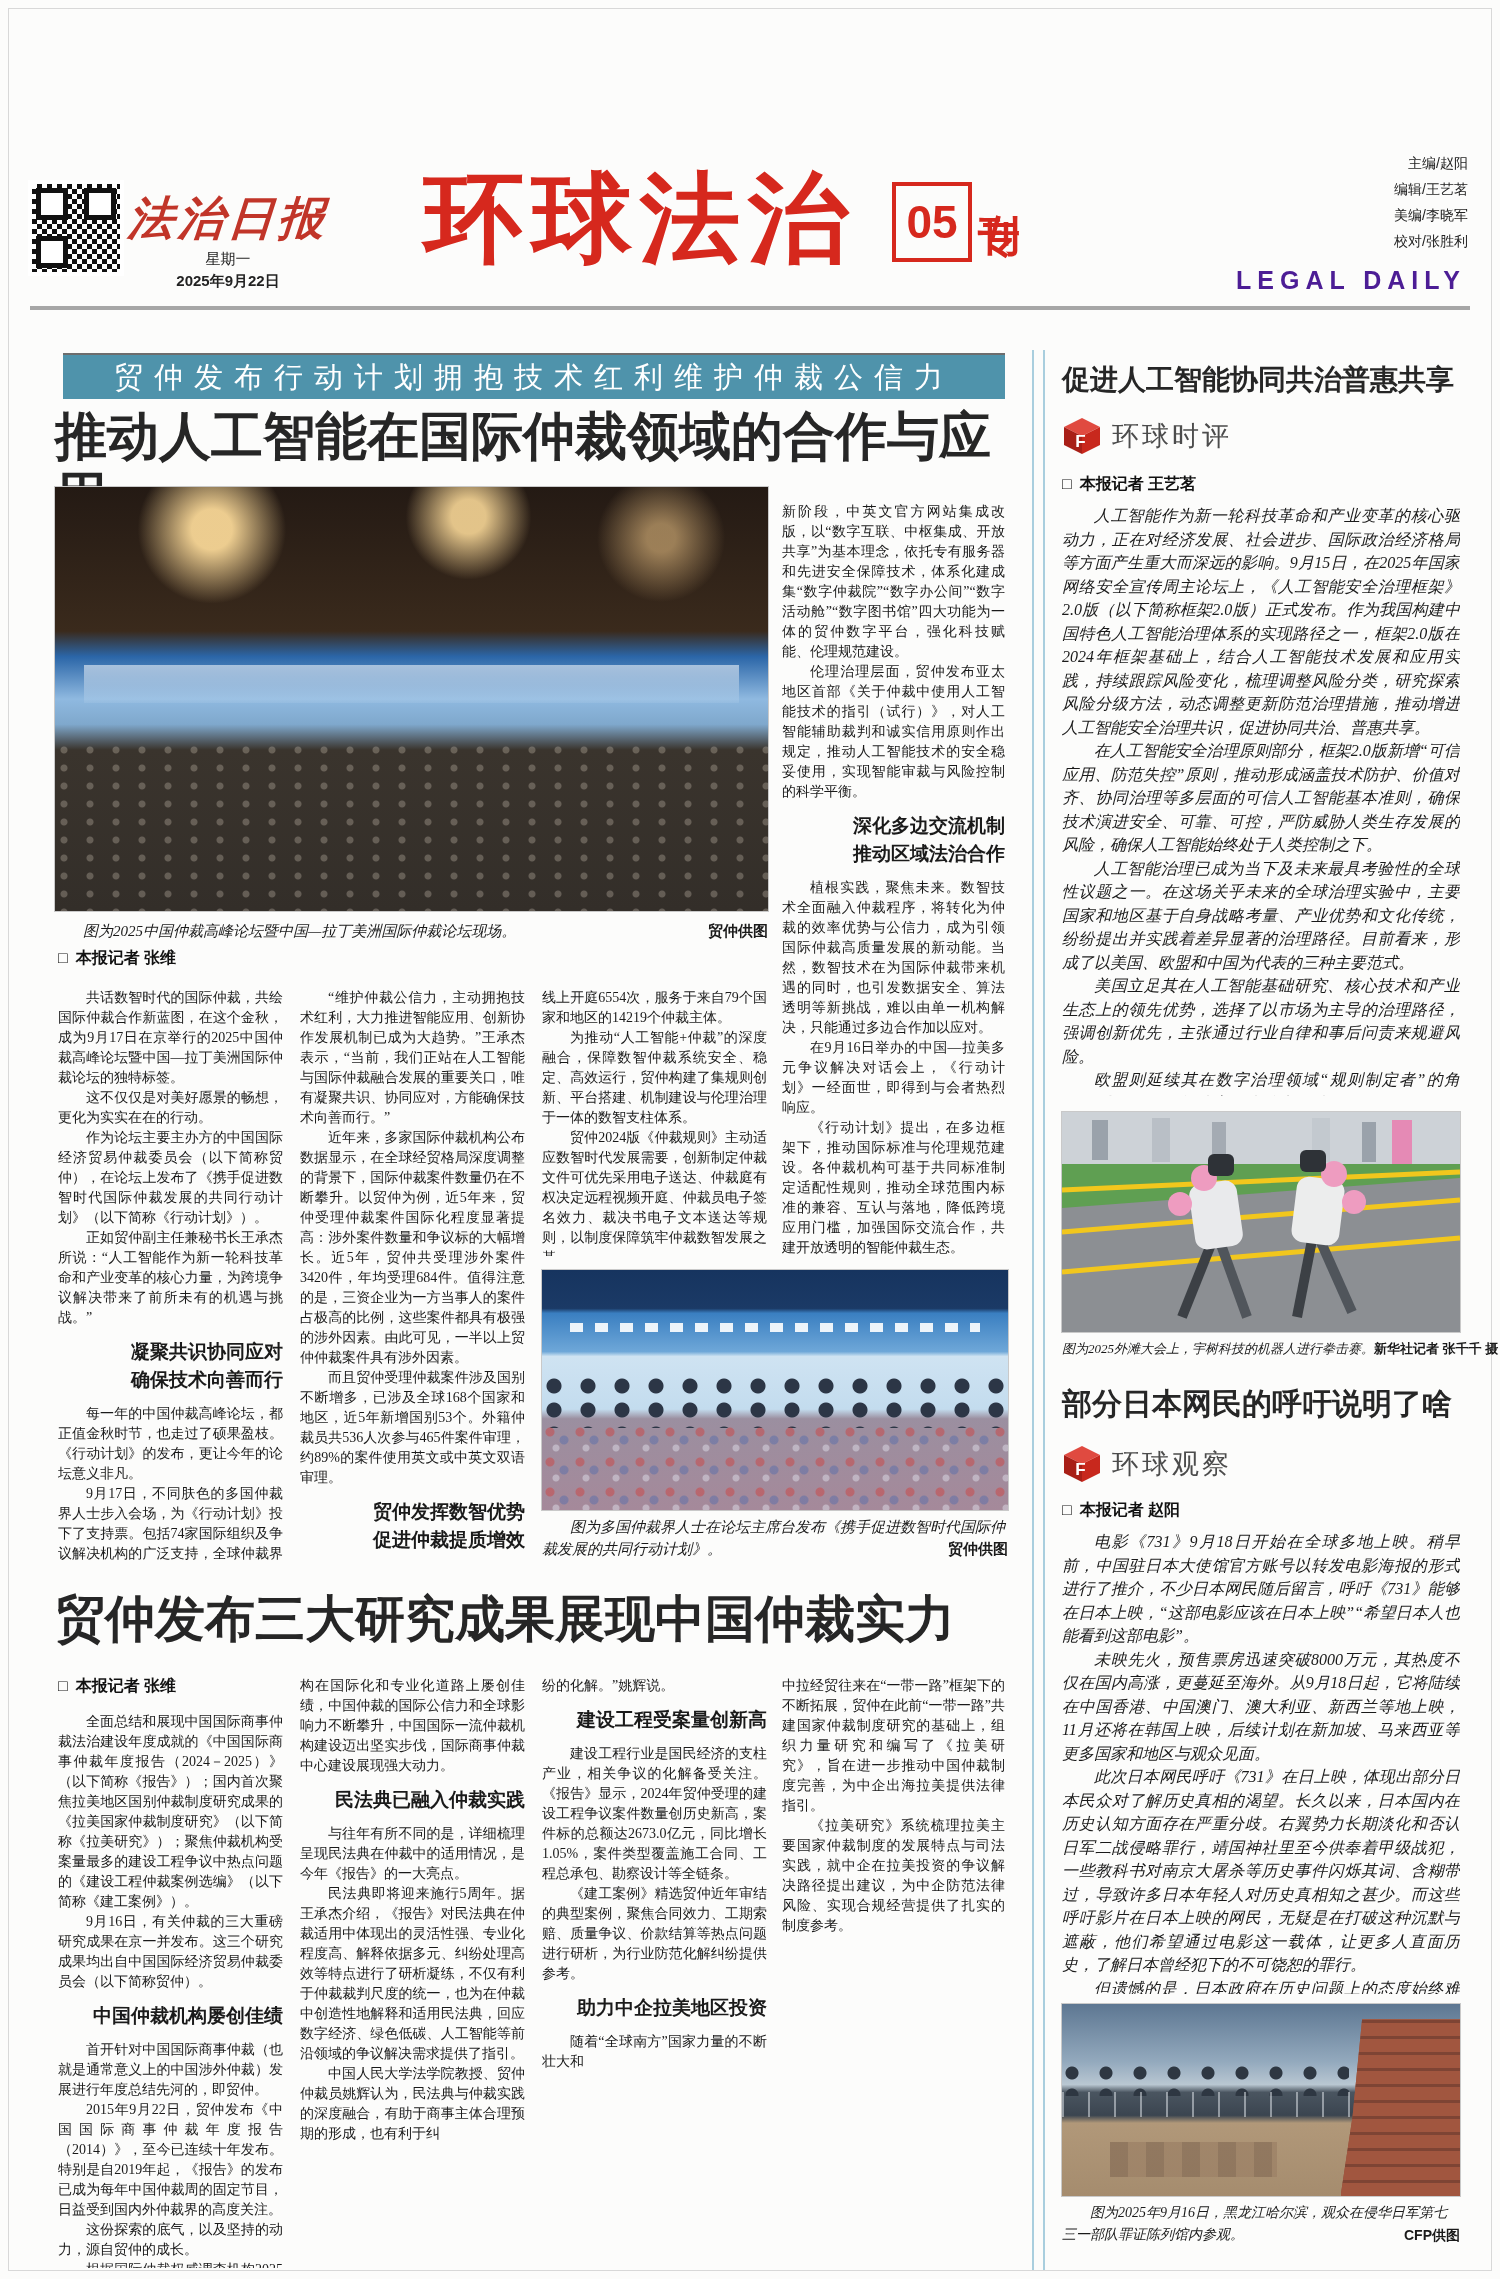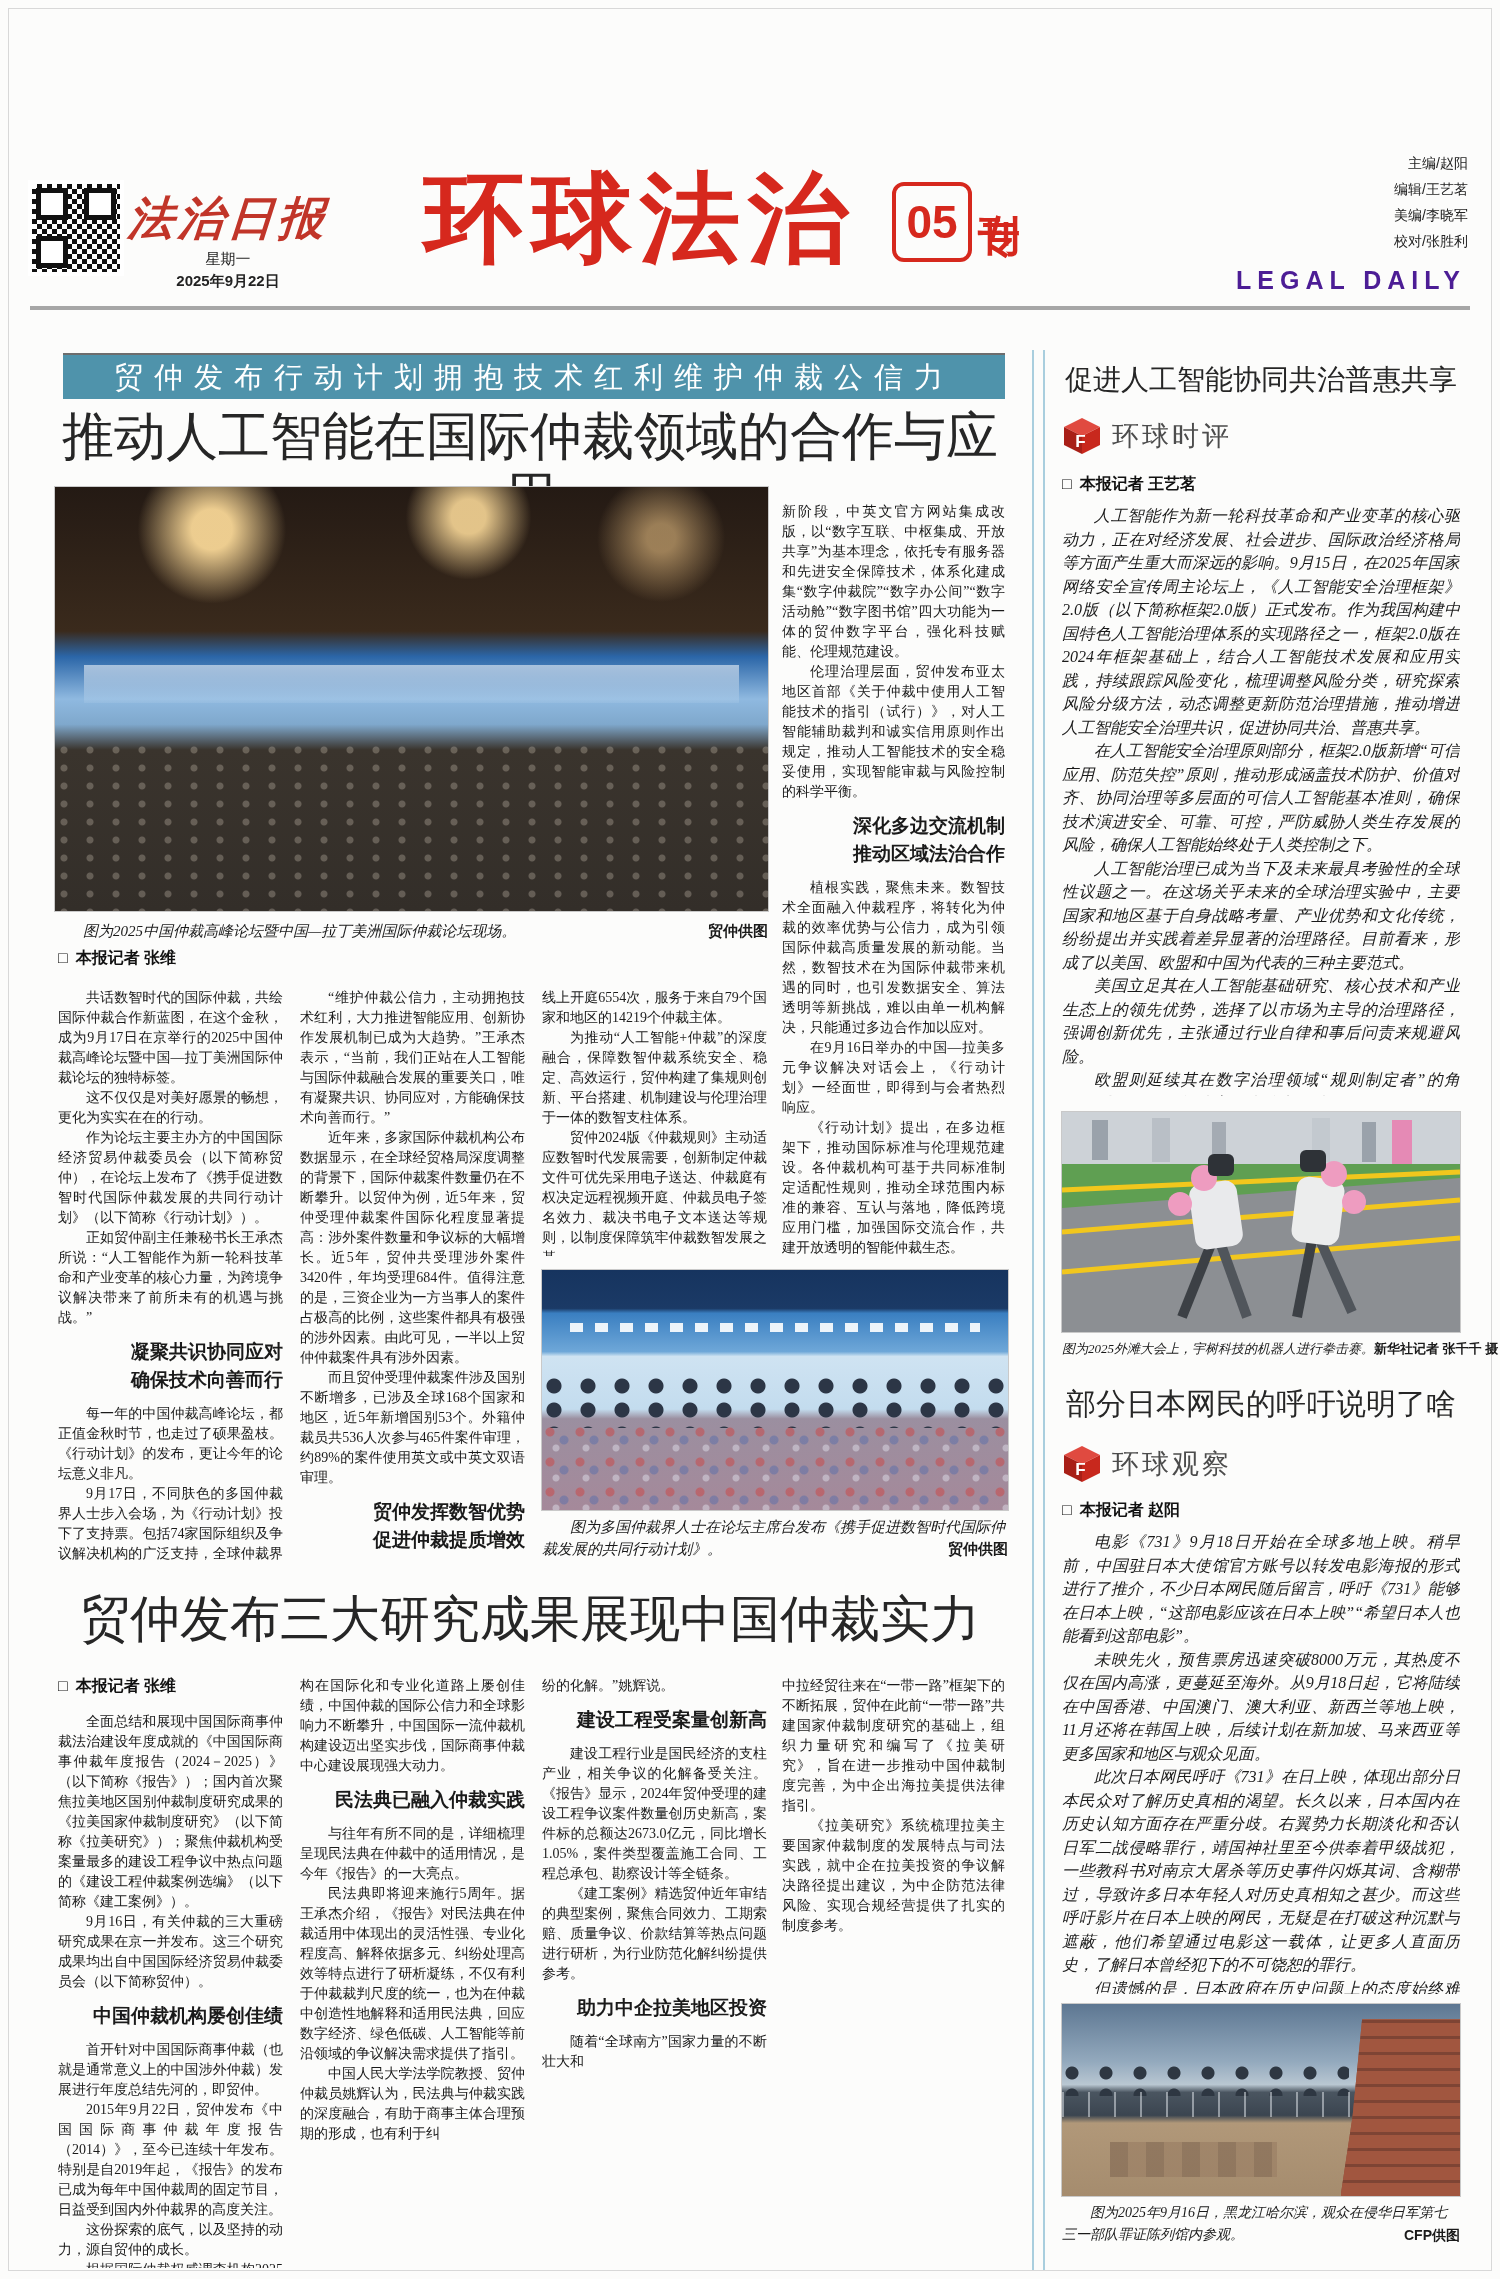--- a/index.html
+++ b/index.html
@@ -11,37 +11,37 @@
   
   .qr{width:88px;height:88px;background:
       conic-gradient(#111 90deg,#fff 0 180deg,#111 0 270deg,#fff 0) 0 0/10px 10px;
       outline:4px solid #fff;box-shadow:0 0 0 1px #bbb;}
   .qr .eye{position:absolute;width:22px;height:22px;border:5px solid #111;background:#fff;}
   .masthead-logo{font-family:"DejaVu Serif",serif;font-weight:bold;font-style:italic;
       color:#c13529;font-size:46px;letter-spacing:4px;transform:skewX(-4deg);}
   .mh-date{font-family:"Liberation Sans",sans-serif;font-size:15px;color:#222;text-align:center;width:220px;}
   .page-title{font-family:"Liberation Sans",sans-serif;font-weight:900;color:#d6281d;
       font-size:100px;letter-spacing:8px;line-height:1;transform:scaleY(.98);}
-  .issue-box{width:72px;height:72px;border:4px solid #d6281d;border-radius:12px;
+  .issue-box{width:72px;height:72px;border:4px solid #d6281d;border-radius:0;
       color:#d6281d;font-family:"Liberation Sans",sans-serif;font-weight:900;font-size:46px;
       display:flex;align-items:center;justify-content:center;}
   .issue-vert{color:#d6281d;font-family:"Liberation Sans",sans-serif;font-weight:900;
       font-size:42px;line-height:46px;writing-mode:vertical-rl;letter-spacing:2px;}
   .credits{font-family:"Liberation Sans",sans-serif;font-size:14px;color:#222;
       text-align:right;line-height:26px;width:200px;}
   .legal-daily{font-family:"Liberation Sans",sans-serif;font-weight:900;font-size:25px;
       letter-spacing:6px;color:#4c1d95;}
   .top-rule{height:4px;background:#a6a6a6;}
 
   
   .kicker{background:#4f93ab;color:#fff;font-family:"Liberation Sans",sans-serif;
       font-size:29px;letter-spacing:11px;text-align:center;line-height:44px;height:44px;
       border-top:2px solid #6d6d6d;}
-  .headline{font-family:"Liberation Sans",sans-serif;font-weight:400;color:#262626;
-      text-align:center;}
+  .headline{font-family:"Liberation Sans",sans-serif;font-weight:700;color:#262626;
+      text-align:left;}
   .byline{font-family:"Liberation Sans",sans-serif;font-weight:700;font-size:16px;color:#111;}
   .byline .sq{font-weight:400;margin-right:8px;}
   .colbox{overflow:hidden;text-align:justify;}
   .colbox .para{margin:0;font-size:14px;line-height:20px;text-indent:2em;}
   .colbox .para.cont{text-indent:0;}
   .col-subhead{font-family:"Liberation Sans",sans-serif;font-weight:700;font-size:19px;
       text-align:right;line-height:28px;margin:10px 0;}
   .kaibox .para{font-size:16px;line-height:23.5px;font-style:italic;
       font-family:"Liberation Serif",serif;}
   .caption{font-style:italic;font-size:15px;line-height:22px;}

